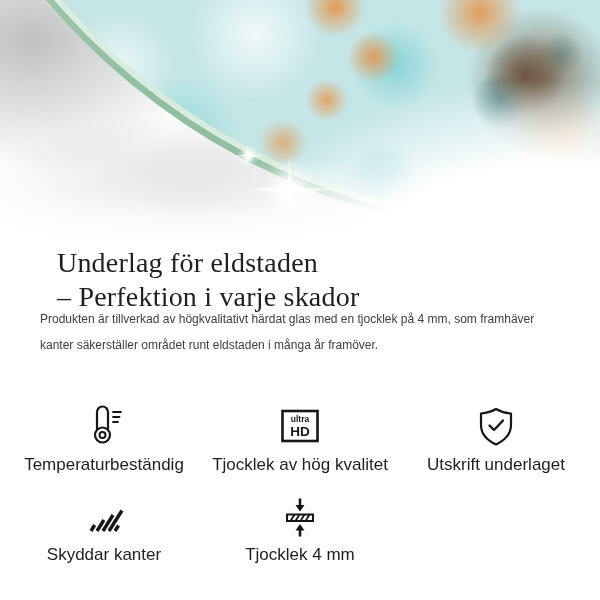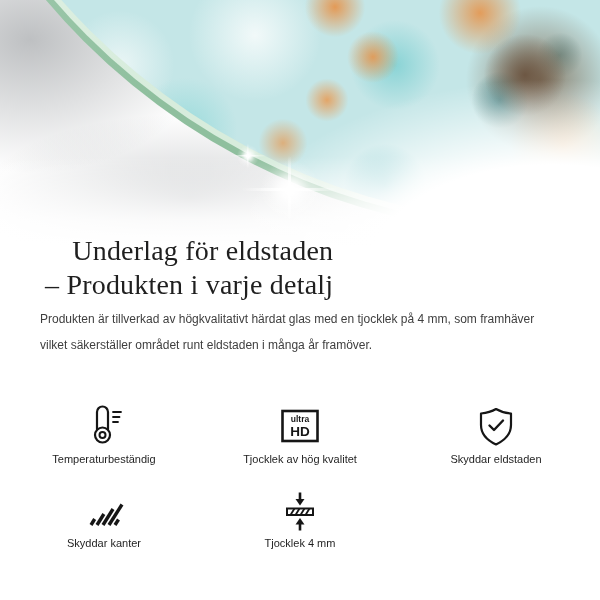--- a/index.html
+++ b/index.html
@@ -60,33 +60,33 @@
   .sparkle .ray-h,.sparkle .ray-v{position:absolute;background:linear-gradient(90deg,rgba(255,255,255,0),rgba(255,255,255,.95) 40%,#fff 50%,rgba(255,255,255,.95) 60%,rgba(255,255,255,0));}
   .sparkle .ray-h{left:0;top:46px;width:96px;height:3px;}
   .sparkle .ray-v{left:46px;top:14px;width:3px;height:68px;transform:rotate(90deg);transform-origin:center;rotate:90deg;}
   .sparkle .ray-v{transform:none;rotate:0deg;background:linear-gradient(180deg,rgba(255,255,255,0),rgba(255,255,255,.95) 40%,#fff 50%,rgba(255,255,255,.95) 60%,rgba(255,255,255,0));}
   .sparkle .glow{position:absolute;left:18px;top:18px;width:60px;height:60px;border-radius:50%;
     background:radial-gradient(circle,#ffffff 4px,rgba(255,255,255,.85) 9px,rgba(255,255,255,.25) 20px,rgba(255,255,255,0) 30px);}
   .sparkle.main{left:242px;top:142px;}
   .sparkle.small{left:200px;top:108px;transform:scale(.38);}
 
   
-  .title{position:absolute;left:40px;top:229px;margin:5px;
+  .title{position:absolute;left:40px;top:229px;margin:17px;
     font-family:"Liberation Serif","DejaVu Serif",serif;font-weight:400;
-    font-size:28px;line-height:34px;color:#1f1f1f;letter-spacing:.2px;text-align:right;}
+    font-size:28px;line-height:34px;color:#1f1f1f;letter-spacing:.2px;}
   .desc{position:absolute;left:40px;top:306px;width:528px;margin:0;
     font-size:12px;line-height:26px;color:#3e3e3e;}
   .desc span{display:block;white-space:nowrap;}
 
   
   .features{position:absolute;left:6px;top:400px;width:588px;
     display:grid;grid-template-columns:repeat(3,1fr);row-gap:18px;}
   .feature{display:flex;flex-direction:column;align-items:center;}
   .feature .icon{height:52px;display:flex;align-items:center;justify-content:center;}
-  .feature .label{font-size:11px;color:#1f1f1f;line-height:14px;}
+  .feature .label{margin-top:6px;font-size:17px;color:#1f1f1f;line-height:14px;}
   .feature svg{display:block;}
 </style>
 </head>
 <body>
 
 <div class="page">
 
   <section class="hero">
     <div class="glass-shadow"></div>
     <div class="disc-edge"></div>
@@ -100,26 +100,26 @@
     </div>
     <div class="sparkle small">
       <div class="glow"></div>
         <div class="ray-h"></div>
         <div class="ray-v"></div>
     </div>
   </section>
 
   <h1 class="title">
     <span>Underlag för eldstaden</span><br>
-    <span>– Produkten i varje detalj</span>
+    <span>– Perfektion i varje skador</span>
   </h1>
 
   <p class="desc">
     <span>Produkten är tillverkad av högkvalitativt härdat glas med en tjocklek på 4 mm, som framhäver</span>
-    <span>vilket säkerställer området runt eldstaden i många år framöver.</span>
+    <span>kanter säkerställer området runt eldstaden i många år framöver.</span>
   </p>
 
   <div class="features" id="features">
   <div class="feature">
     <div class="icon">
           <svg width="44" height="44" viewBox="0 0 44 44" fill="none">
     <path d="M15 8 a5.5 5.5 0 0 1 11 0 V25.5 M15 8 V25.5" stroke="#161616" stroke-width="2.2" stroke-linecap="round"></path>
     <circle cx="20.5" cy="31" r="7.5" stroke="#161616" stroke-width="2.2"></circle>
     <circle cx="20.5" cy="31" r="3" stroke="#161616" stroke-width="2"></circle>
     <path d="M31 8 h8 M31 13 h6.5 M31 18 h5" stroke="#161616" stroke-width="1.8" stroke-linecap="round"></path>
@@ -139,21 +139,21 @@
     <div class="label">Tjocklek av hög kvalitet</div>
   </div>
 
   <div class="feature">
     <div class="icon">
           <svg width="44" height="44" viewBox="0 0 44 44" fill="none">
     <path d="M22 5 C27 8 32 9 37 9.5 V21 C37 30.5 30.5 36.5 22 40.5 C13.5 36.5 7 30.5 7 21 V9.5 C12 9 17 8 22 5 Z" stroke="#161616" stroke-width="2.2" stroke-linejoin="round"></path>
     <path d="M15.5 21.5 L20 26 L29 16.5" stroke="#161616" stroke-width="2.4" stroke-linecap="round" stroke-linejoin="round"></path>
   </svg>
         </div>
-    <div class="label">Skyddar eldstaden</div>
+    <div class="label">Utskrift underlaget</div>
   </div>
 
 
   <div class="feature">
     <div class="icon">
           <svg width="44" height="44" viewBox="0 0 44 44" fill="none">
     <path d="M9 37 L12.7 31" stroke="#161616" stroke-width="3.4"></path>
     <path d="M15 37 L21.9 26" stroke="#161616" stroke-width="3.4"></path>
     <path d="M21 37 L31 21" stroke="#161616" stroke-width="3.4"></path>
     <path d="M27 37 L40 16.5" stroke="#161616" stroke-width="3.4"></path>

